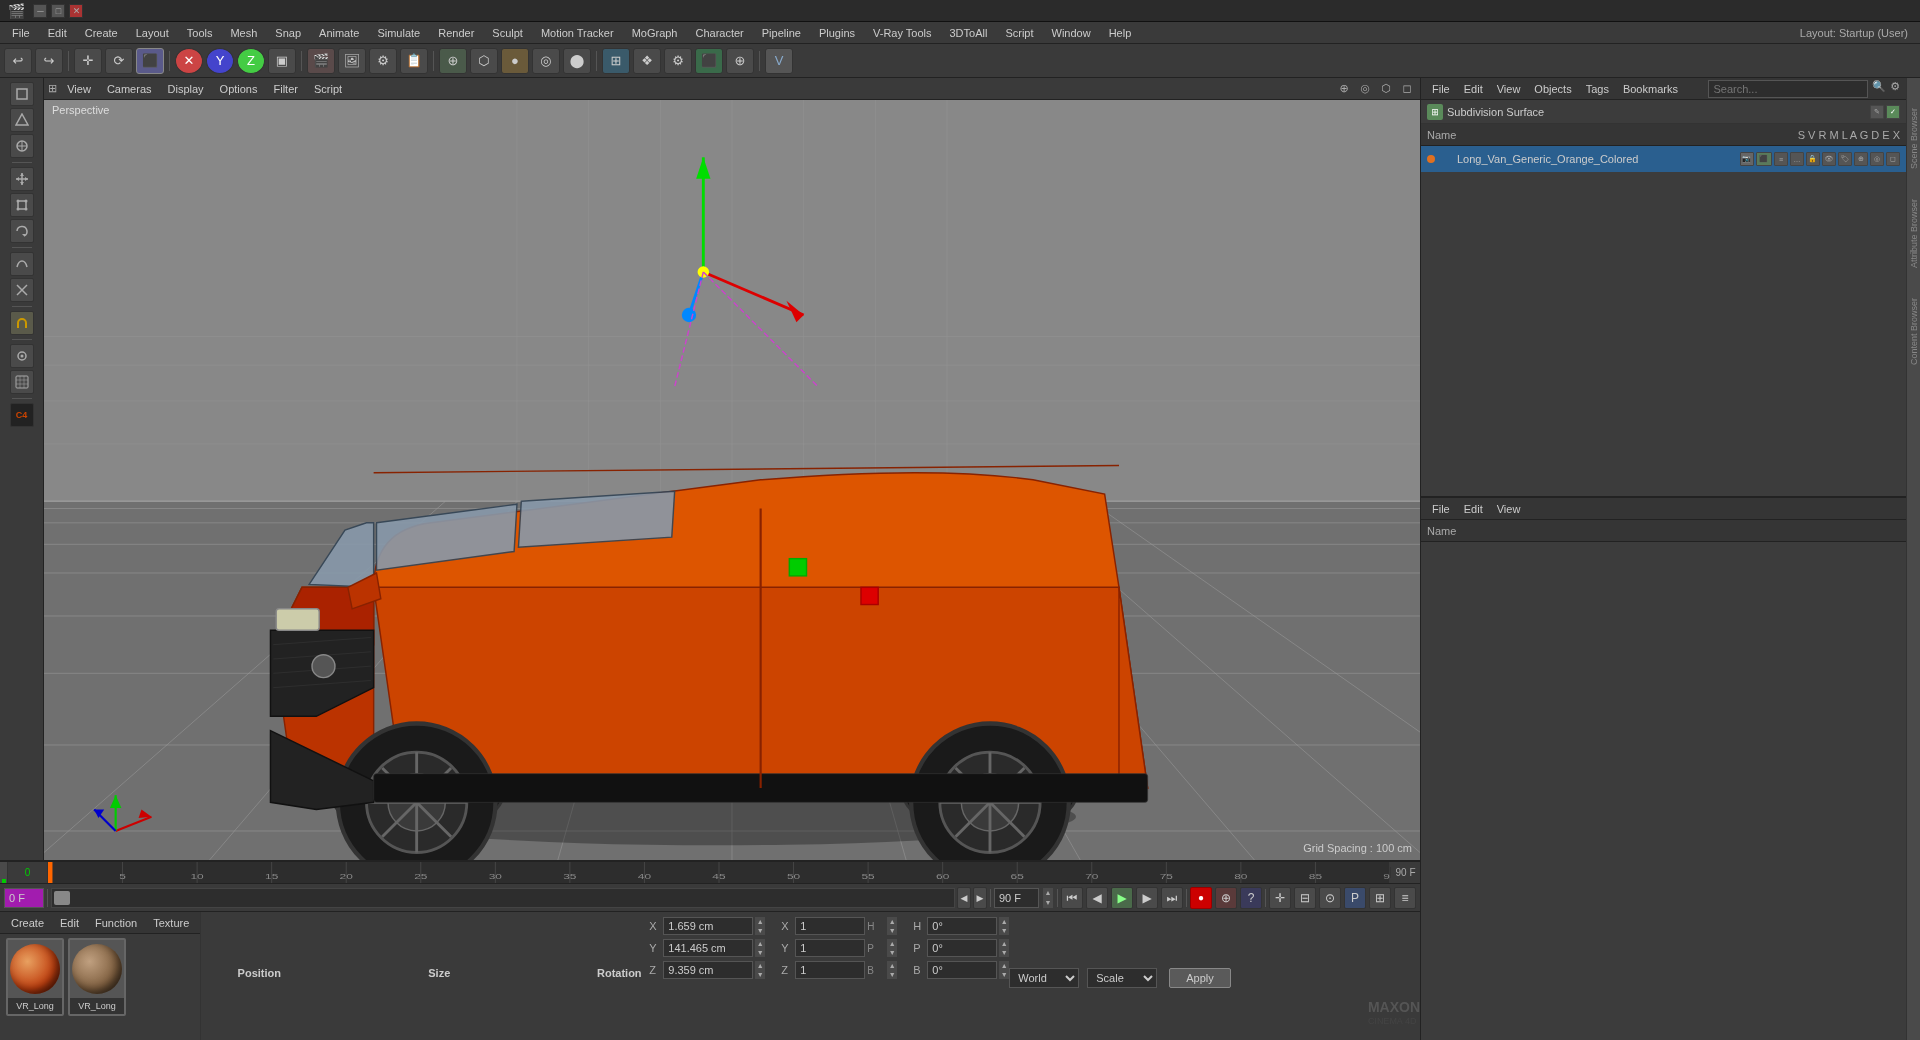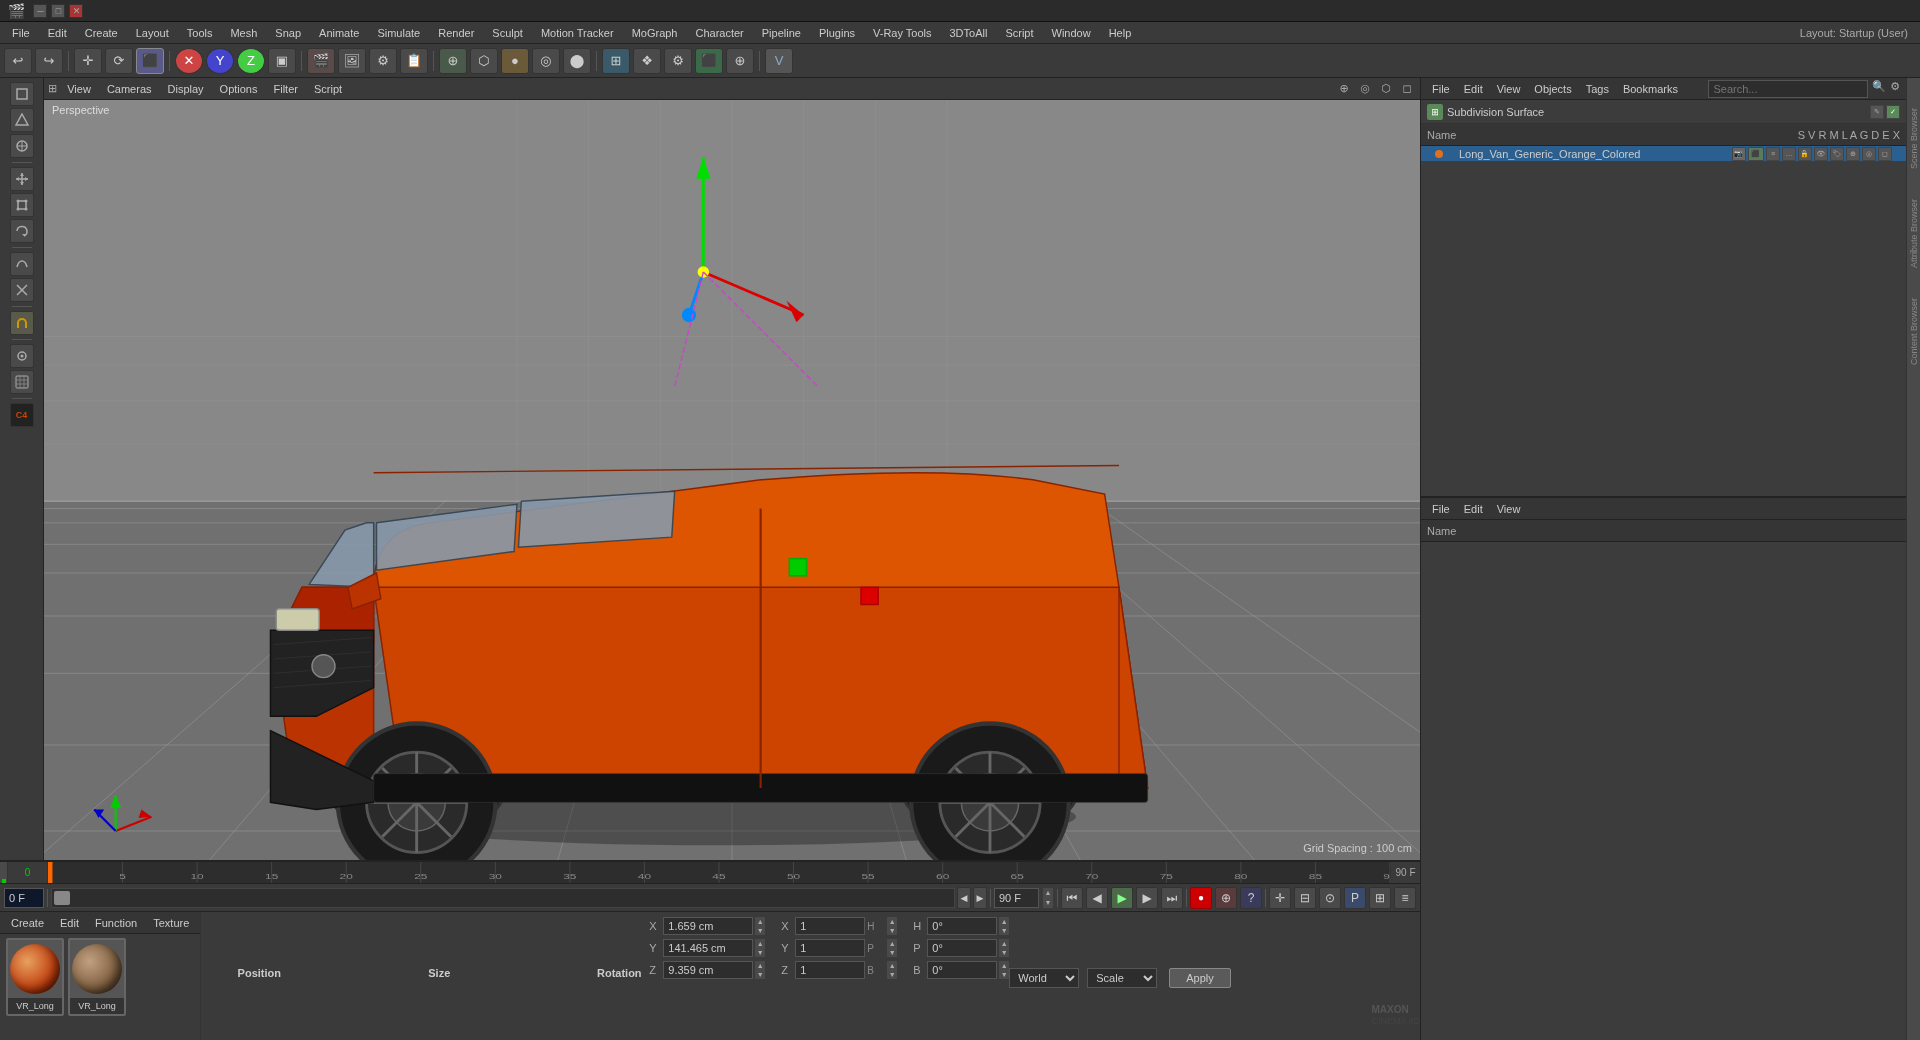--- a/index.html
+++ b/index.html
@@ -267,26 +267,26 @@
     }
     .obj-header-col.name { flex: 1; }
 
     #objects-content {
       flex: 1;
       background: #3c3c3c;
       overflow-y: auto;
     }
 
     .obj-row {
-      height: 15px;
-      display: flex;
-      align-items: center;
-      padding: 0 14px;
-      cursor: pointer;
-      gap: 16px;
+      height: 26px;
+      display: flex;
+      align-items: center;
+      padding: 0 6px;
+      cursor: pointer;
+      gap: 22px;
     }
     .obj-row.selected { background: #2a5f8f; }
     .obj-color-dot {
       width: 8px;
       height: 8px;
       border-radius: 50%;
       flex-shrink: 0;
     }
     .obj-name {
       flex: 1;
@@ -424,21 +424,21 @@
     #transport-bar {
       height: 28px;
       background: #3a3a3a;
       display: flex;
       align-items: center;
       padding: 0 4px;
       gap: 3px;
       border-bottom: 1px solid #222;
     }
     .transport-field {
-      background: #0f172a;
+      background: #a21caf;
       border: 1px solid #555;
       color: #ccc;
       font-size: 11px;
       padding: 1px 4px;
       width: 50px;
       height: 20px;
     }
     .transport-btn {
       width: 22px;
       height: 22px;
@@ -1344,21 +1344,21 @@
                 <option>Object</option>
               </select>
               <select class="world-dropdown">
                 <option>Scale</option>
               </select>
               <button id="apply-btn">Apply</button>
             </div>
           </div>
 
           <div id="maxon-logo" style="position:relative; margin-left:auto; margin-right:4px; display:flex; flex-direction:column; justify-content:flex-end; padding-bottom:8px;">
-            <div style="color:#555; font-size:10px; font-weight:bold;">MAXON</div>
+            <div style="color:#555; font-size:14px; font-weight:bold;">MAXON</div>
             <div style="color:#444; font-size:9px;">CINEMA 4D</div>
           </div>
 
         </div>
       </div>
     </div>
 
     <div id="right-panel" style="width:500px; display:flex; flex-direction:row;">
 
       <div style="flex:1; display:flex; flex-direction:column;">

